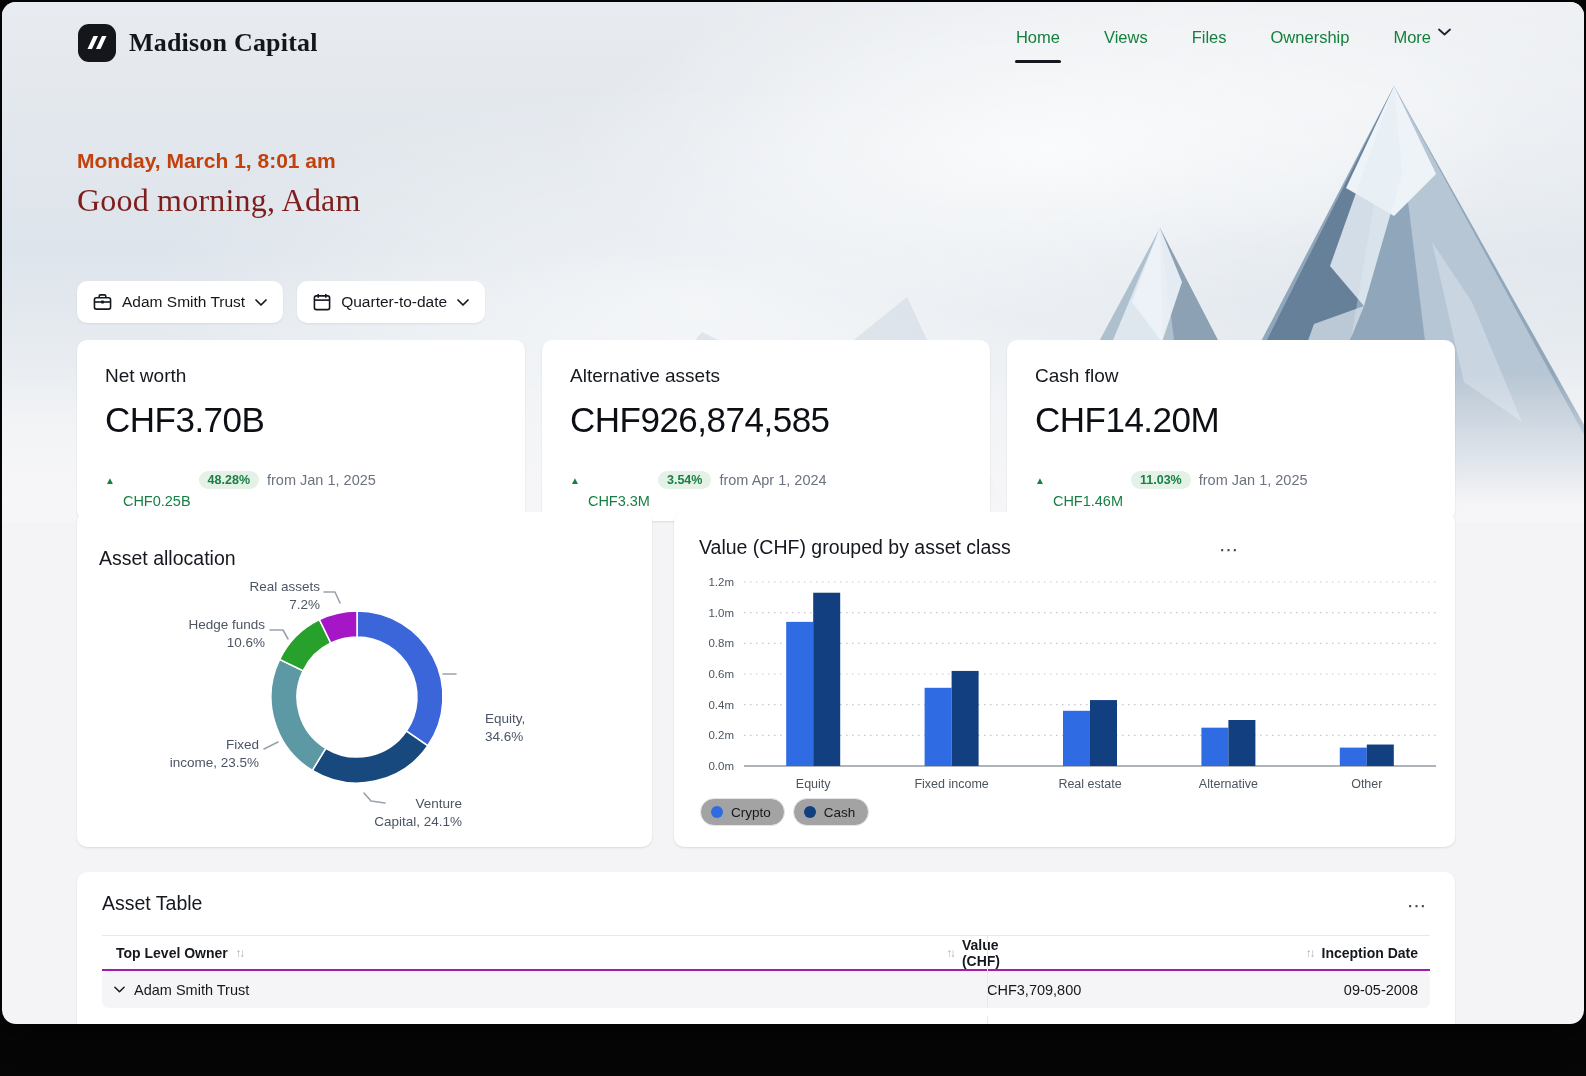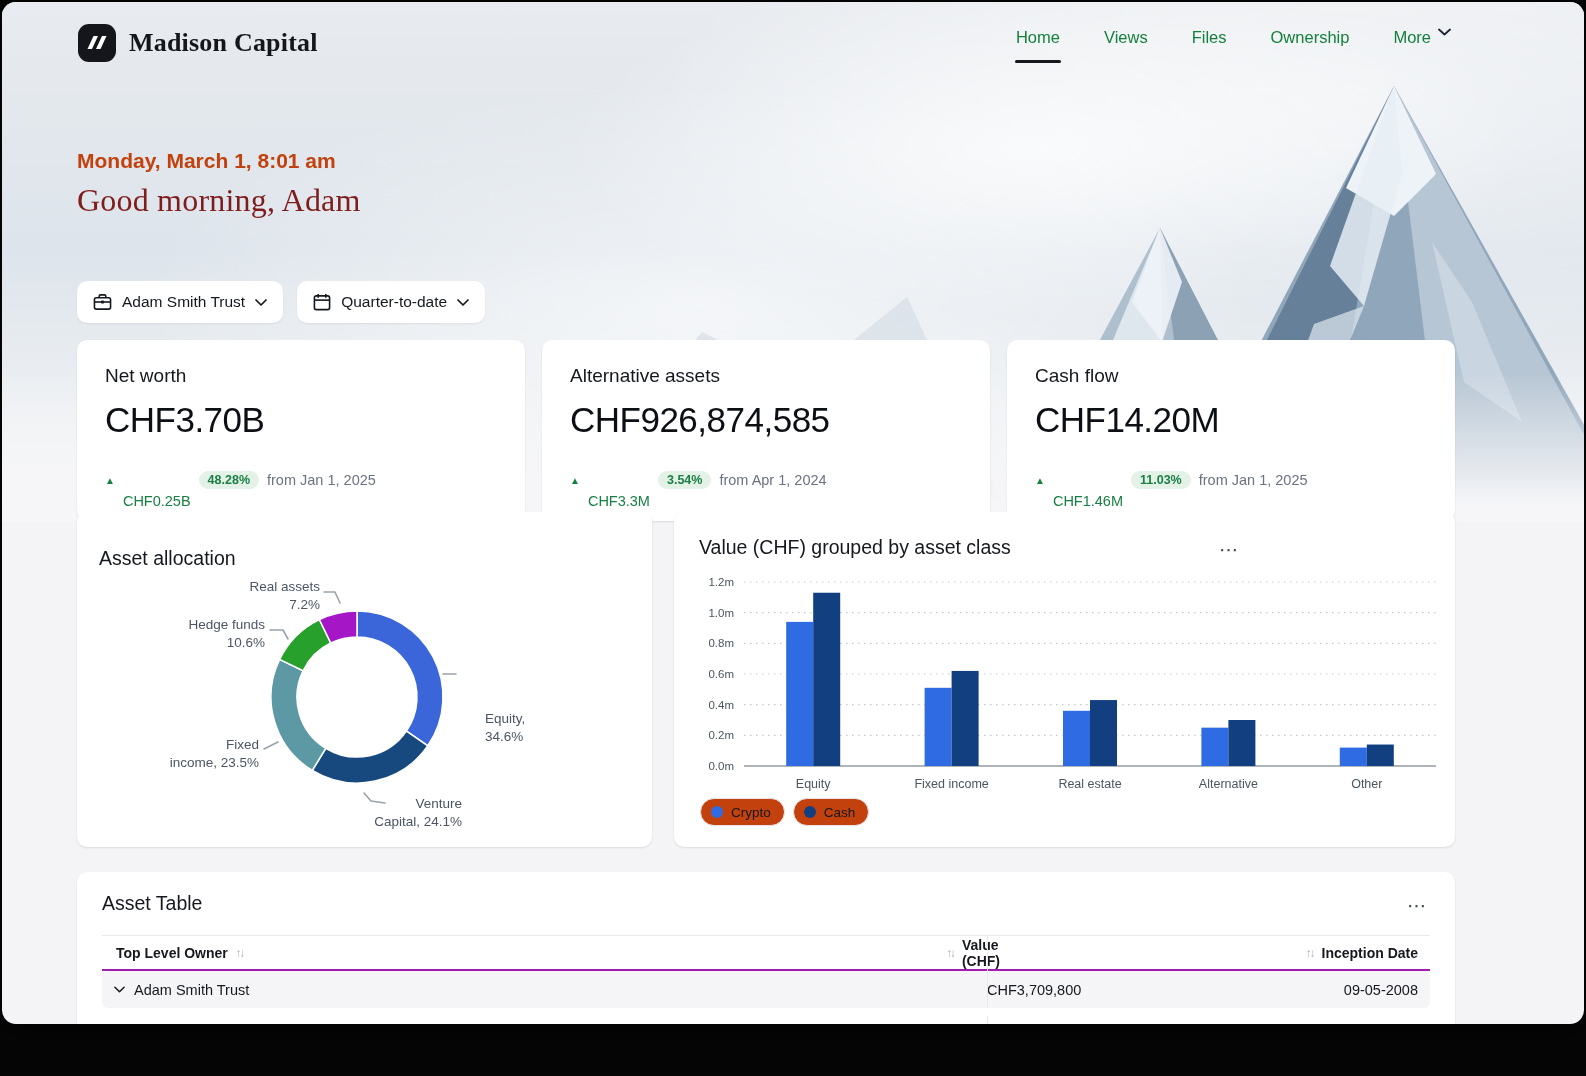--- a/index.html
+++ b/index.html
@@ -56,21 +56,21 @@
   .donut-card .chart-card-title { position:absolute; left:22px; top:27px;margin-top:8px; }
   .donut-wrap { position:absolute; inset:0; }
   .donut-label { position:absolute; font-size:13.5px; color:#4b5563; line-height:1.35; }
   .bar-card { left:672px; top:510px; width:781px; height:335px; }
   .bar-card .chart-card-title { position:absolute; left:25px; top:24px; }
   .menu-dots { position:absolute; font-size:19px; color:#3f4652; letter-spacing:1px; cursor:pointer; line-height:1; }
   .bar-card .menu-dots { left:545px; top:28px; }
   #bar-svg { position:absolute; left:20px; top:58px; }
   .legend { position:absolute; left:26px; top:286px; display:flex; gap:8px; }
   .legend-pill { display:flex; align-items:center; gap:8px; height:28px; padding:0 13px 0 10px;
-    border:1px solid #e4e6ea; border-radius:999px; background:#c2410c; font-size:13.5px; color:#15181e; cursor:pointer; }
+    border:1px solid #e4e6ea; border-radius:999px; background:#a3a3a3; font-size:13.5px; color:#15181e; cursor:pointer; }
   .legend-dot { width:12px; height:12px; border-radius:50%; }
   
   .table-card { left:75px; top:870px; width:1378px; height:240px; padding:0; }
   .table-title { position:absolute; left:25px; top:20px; font-size:19.5px; color:#15181e; }
   .table-card .menu-dots { left:1330px; top:24px; }
   .tbl { position:absolute; left:25px; right:25px; top:63px; }
   .tbl-header { position:relative; display:flex; align-items:center; height:36px;
     border-top:1px solid #e8e9ec; border-bottom:2px solid #a21caf; font-size:14px; font-weight:700; color:#15181e; }
   .sort { color:#a6adb7; font-size:11.5px; font-weight:400; letter-spacing:-2px; }
   .col-owner { width:885px; padding-left:14px; display:flex; gap:8px; align-items:center; }

